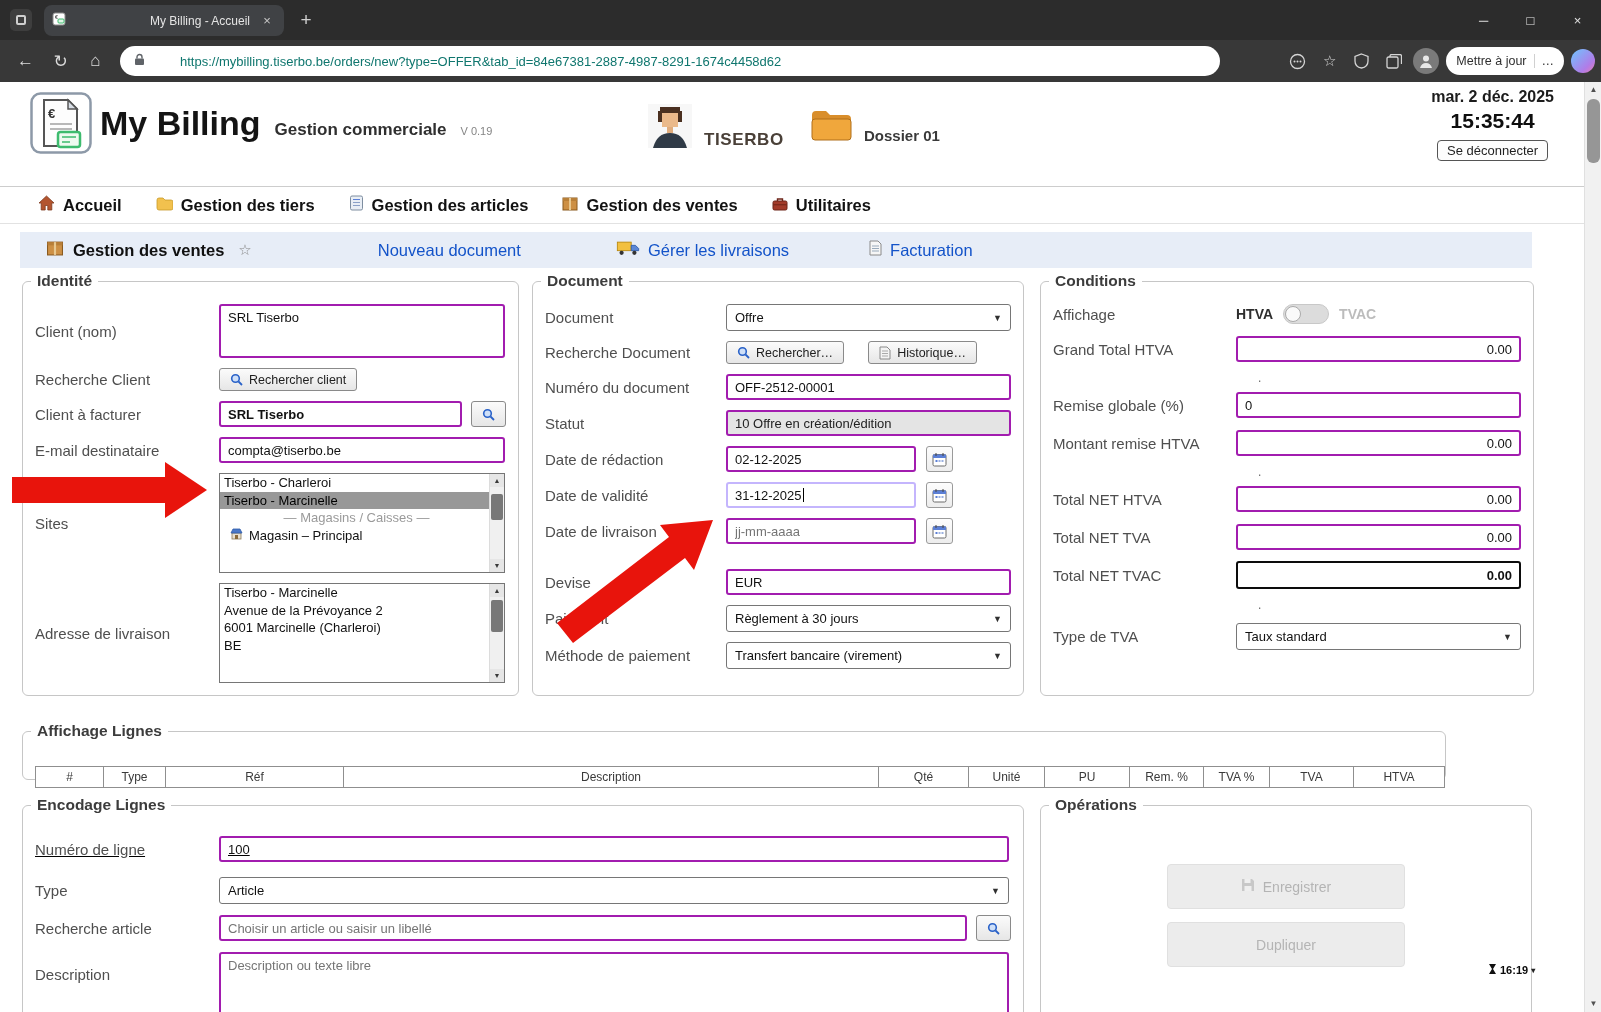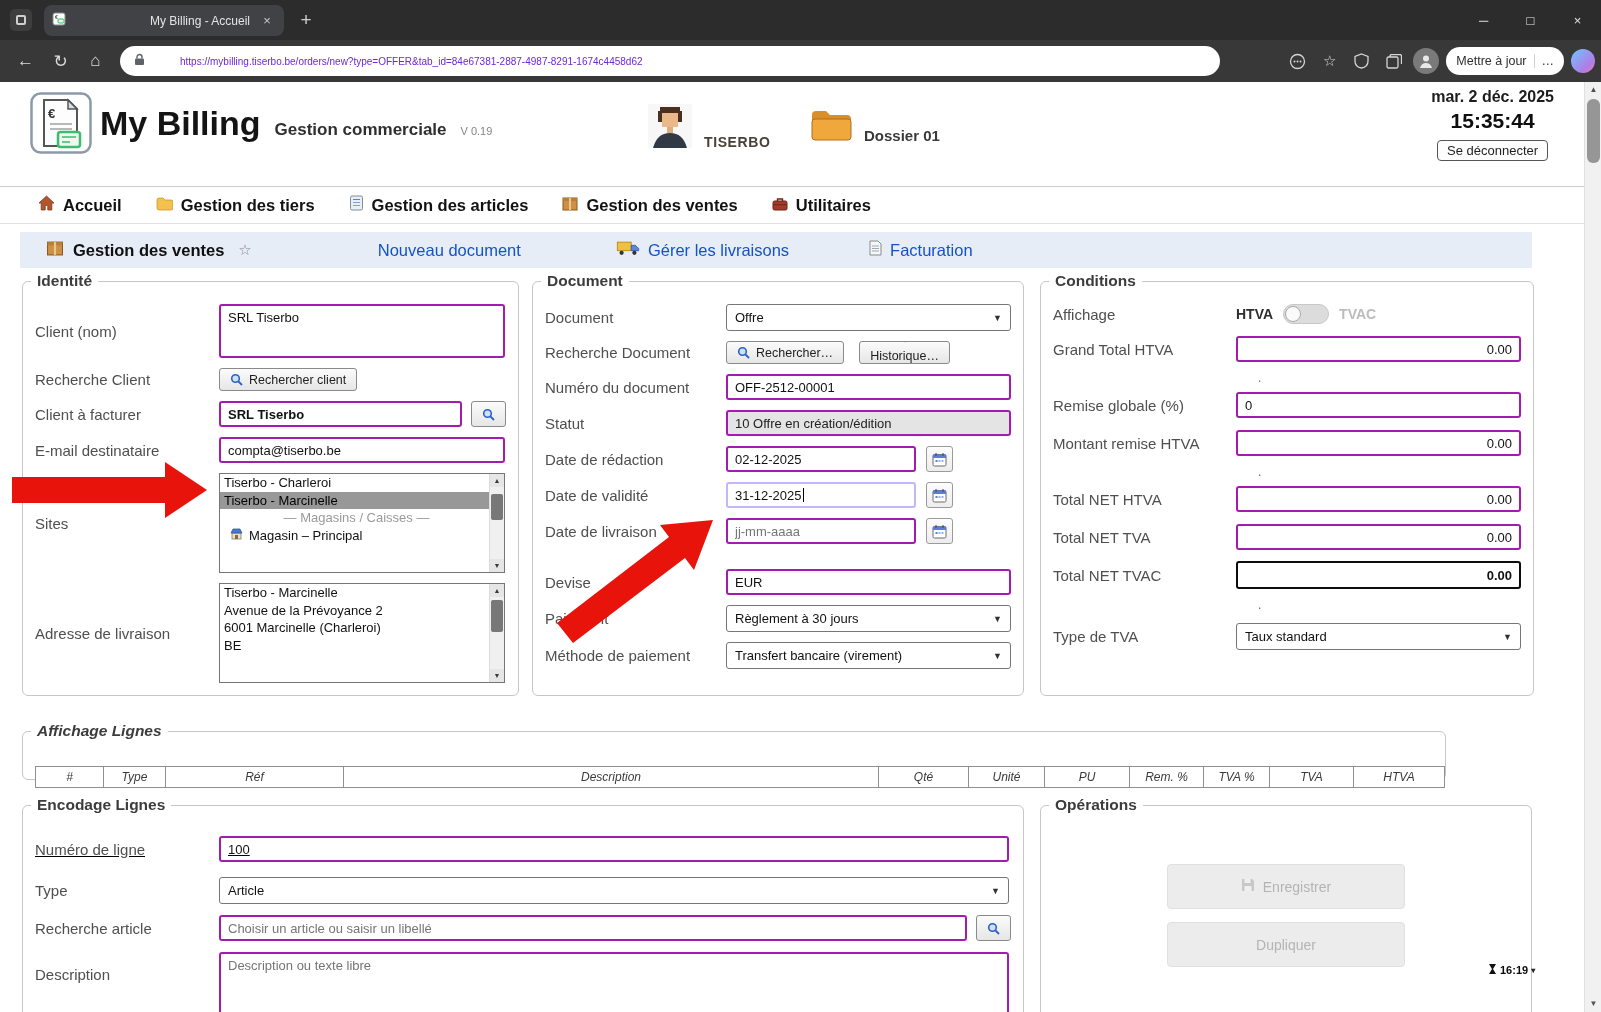--- a/index.html
+++ b/index.html
@@ -14,21 +14,21 @@
   .tab-title{color:#e4e4e4;font-size:12px;flex:1;white-space:nowrap;overflow:hidden;}
   .tab-close{color:#c8c8c8;font-size:13px;width:18px;height:18px;border-radius:4px;display:flex;align-items:center;justify-content:center;}
   .newtab{position:absolute;left:294px;top:8px;color:#cfcfcf;font-size:19px;width:24px;height:24px;display:flex;align-items:center;justify-content:center;}
   .winctl{position:absolute;right:0;top:0;height:40px;display:flex;}
   .winctl span{width:47px;height:100%;display:flex;align-items:center;justify-content:center;color:#e2e2e2;font-size:13px;}
 
   .addressbar{position:absolute;left:0;top:40px;width:1601px;height:42px;background:#383838;}
   .navbtns{position:absolute;left:8px;top:0;height:42px;display:flex;align-items:center;}
   .navbtn{color:#dcdcdc;font-size:17px;width:35px;text-align:center;}
   .urlbox{position:absolute;left:120px;top:6px;width:1100px;height:30px;background:#fff;border-radius:15px;display:flex;align-items:center;padding:0 14px;gap:9px;}
-  .url-text{color:#6d28d9;font-size:10px;white-space:nowrap;overflow:hidden;padding-left:26px;}
+  .url-text{color:#0f766e;font-size:13px;white-space:nowrap;overflow:hidden;padding-left:26px;}
   .abar-icons{position:absolute;right:6px;top:0;height:42px;display:flex;align-items:center;gap:7px;}
   .abar-ic{width:25px;height:25px;display:flex;align-items:center;justify-content:center;color:#d5d5d5;font-size:15px;}
   .avatar-btn{width:26px;height:26px;border-radius:50%;background:#7a7a7a;display:flex;align-items:center;justify-content:center;overflow:hidden;}
   .update-pill{height:28px;background:#fff;border-radius:14px;display:flex;align-items:center;padding:0 10px;gap:7px;font-size:12.5px;color:#2e2e2e;}
   .pill-div{width:1px;height:14px;background:#d0d0d0;}
   .copilot{width:24px;height:24px;border-radius:50%;background:linear-gradient(135deg,#6ec6ff,#b07ce8 70%,#e87cae);}
 
   
   .pgscroll{position:absolute;right:0;top:82px;width:17px;height:930px;background:#f1f1f1;border-left:1px solid #e0e0e0;}
   .pgs-up,.pgs-down{position:absolute;left:0;width:17px;height:14px;text-align:center;font-size:8px;color:#505050;line-height:14px;}
@@ -37,21 +37,21 @@
 
   
   .page{position:absolute;left:0;top:82px;width:1584px;height:930px;background:#fff;overflow:hidden;}
 
   .logo{position:absolute;left:30px;top:10px;}
   .titleblock{position:absolute;left:100px;top:22px;display:flex;align-items:baseline;gap:14px;}
   .app-title{font-size:34px;font-weight:bold;color:#141414;}
   .app-sub{font-size:17px;font-weight:bold;color:#2f2f2f;}
   .app-ver{font-size:11px;color:#858585;}
   .userblock{position:absolute;left:648px;top:22px;display:flex;align-items:flex-end;gap:12px;}
-  .user-name{font-size:14px;font-weight:bold;color:#4a4038;letter-spacing:.6px;padding-bottom:2px;}
+  .user-name{font-size:17px;font-weight:bold;color:#4a4038;letter-spacing:.6px;padding-bottom:2px;}
   .dossierblock{position:absolute;left:810px;top:26px;display:flex;align-items:flex-end;gap:12px;}
   .dossier-name{font-size:15px;font-weight:bold;color:#3a3a3a;padding-bottom:2px;}
   .clockblock{position:absolute;right:30px;top:6px;text-align:center;}
   .hdr-date{font-size:16px;font-weight:bold;color:#1c1c1c;}
   .hdr-time{font-size:21px;font-weight:bold;color:#0e0e0e;margin-top:3px;}
   .logout-btn{margin-top:7px;display:inline-block;font-size:13px;color:#1f1f1f;background:#fdfdfd;border:1px solid #555;border-radius:4px;padding:2px 9px;}
 
   .mainnav{position:absolute;left:0;top:104px;width:100%;height:38px;border-top:1px solid #cdcdcd;border-bottom:1px solid #e2e2e2;display:flex;align-items:center;padding-left:38px;gap:34px;background:#fff;}
   .nav-item{display:flex;align-items:center;gap:8px;font-size:16.5px;font-weight:bold;color:#121212;}
 
@@ -59,21 +59,21 @@
   .subnav-title{display:flex;align-items:center;gap:9px;font-size:16.5px;font-weight:bold;color:#101010;}
   .subnav-star{color:#8a8a8a;font-size:15px;margin-left:14px;}
   .subnav-link{display:flex;align-items:center;gap:8px;color:#1353c9;font-size:16.5px;}
   .sn1{margin-left:126px;} .sn2{margin-left:95px;} .sn3{margin-left:80px;}
 
   fieldset{position:absolute;border:1px solid #c6c6c6;border-radius:6px;background:#fff;padding-top:14px;}
   legend{margin-left:8px;padding:0 6px;font-size:15.5px;font-weight:bold;color:#3c3c3c;}
   .fs-identite{left:22px;top:190px;width:492px;height:424px;}
   .fs-document{left:532px;top:190px;width:488px;height:424px;}
   .fs-conditions{left:1040px;top:190px;width:492px;height:424px;}
-  .fs-lines{left:22px;top:640px;width:1352px;height:58px;font-style:italic;}
+  .fs-lines{left:22px;top:640px;width:1352px;height:58px;}
   .fs-encodage{left:22px;top:714px;width:998px;height:310px;}
   .fs-operations{left:1040px;top:714px;width:492px;height:310px;}
 
   .frow{display:flex;align-items:center;margin:0 12px 10px 12px;}
   .flabel{flex:none;font-size:15px;color:#4f4f4f;}
   .fs-identite .flabel{width:184px;}
   .fs-document .flabel{width:181px;}
   .fs-conditions .flabel{width:183px;}
   .fs-encodage .flabel{width:184px;}
 
@@ -90,21 +90,21 @@
   .datein{width:190px;display:flex;align-items:center;padding:0 7px;}
   .focused{border:2px solid #c4b5fd;}
   .caret{display:inline-block;width:1px;height:14px;background:#000;margin-left:1px;}
 
   .sel{height:27px;border:1px solid #767676;border-radius:3px;background:#fff;display:flex;align-items:center;justify-content:space-between;padding:0 8px;font-size:13px;color:#111;}
   .sel .arr{font-size:9px;color:#303030;margin-left:6px;}
 
   .btn{display:inline-flex;align-items:center;gap:6px;height:23px;padding:0 10px;font-size:12.5px;color:#1e1e1e;background:linear-gradient(#fbfbfb,#e6e6e6);border:1px solid #8a8a8a;border-radius:3px;white-space:nowrap;}
   .iconbtn{flex:none;width:35px;height:26px;display:inline-flex;align-items:center;justify-content:center;background:linear-gradient(#fbfbfb,#e6e6e6);border:1px solid #8a8a8a;border-radius:3px;margin-left:9px;}
   .calbtn{flex:none;width:27px;height:26px;display:inline-flex;align-items:center;justify-content:center;background:linear-gradient(#fdfdfd,#ededed);border:1px solid #9a9a9a;border-radius:3px;margin-left:10px;}
-  .gap30{margin-left:15px;flex-direction:column;}
+  .gap30{margin-left:24px;}
 
   .listbox{position:relative;width:286px;height:100px;border:1px solid #767676;background:#fff;overflow:hidden;font-size:13px;}
   .lb-opt{height:17.5px;line-height:17.5px;padding-left:4px;white-space:nowrap;color:#111;margin-right:15px;}
   .lb-sel{background:#989898;color:#000;}
   .lb-group{color:#9a9a9a;text-align:center;}
   .lb-icon-opt{display:flex;align-items:center;gap:6px;padding-left:10px;}
   .vscroll{position:absolute;right:0;top:0;width:15px;height:100%;background:#f0f0f0;border-left:1px solid #dcdcdc;}
   .vs-up,.vs-down{position:absolute;left:0;width:14px;height:13px;text-align:center;font-size:7px;line-height:13px;color:#3a3a3a;background:#e6e6e6;}
   .vs-up{top:0;} .vs-down{bottom:0;}
   .vs-thumb{position:absolute;left:1px;width:12px;background:#787878;border-radius:2px;}

